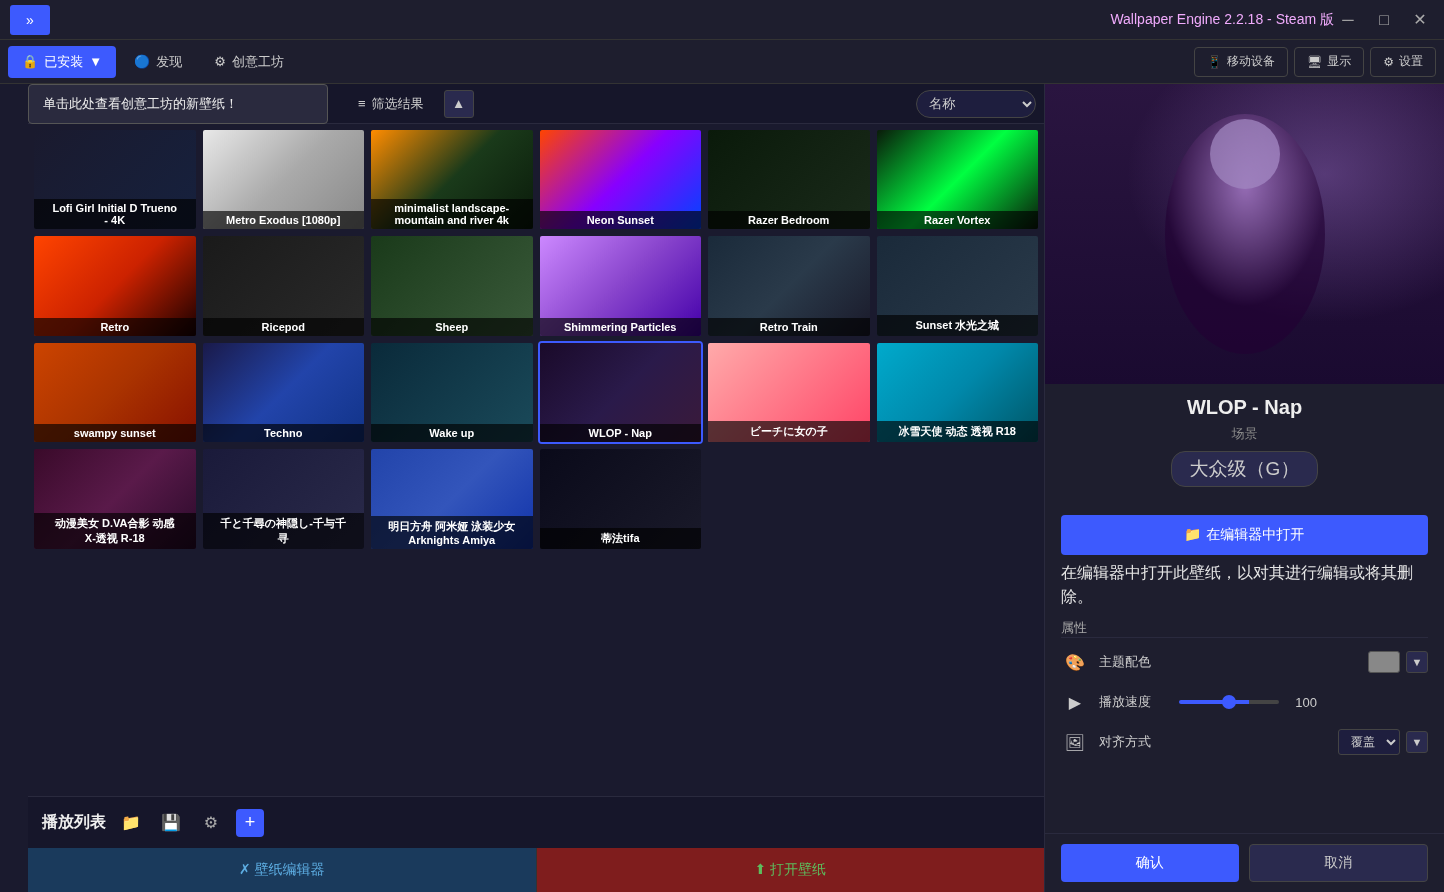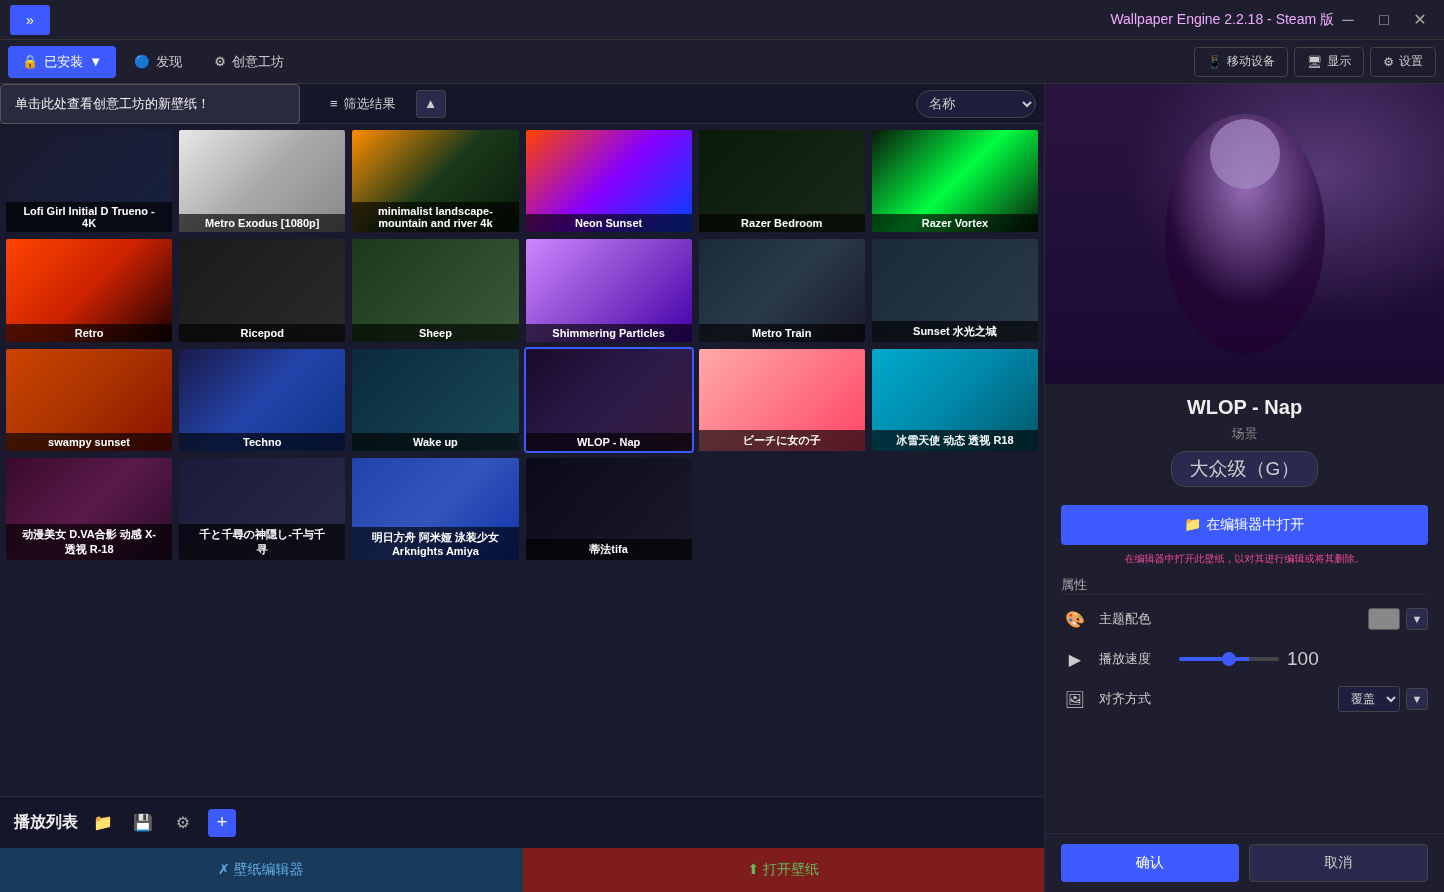--- a/index.html
+++ b/index.html
@@ -114,20 +114,21 @@
       height: calc(892px - 40px - 44px);
     }
 
     
     .left-panel {
       flex: 1;
       display: flex;
       flex-direction: column;
       overflow: hidden;
       background: #1a1a2e;
+      margin-left: 28px;
     }
 
     
     .filter-bar {
       height: 40px;
       background: #16162a;
       display: flex;
       align-items: center;
       padding: 0 8px;
       gap: 8px;
@@ -338,38 +339,38 @@
       background: #2a2a4e;
       border: 1px solid #444;
       border-radius: 14px;
       color: #ccc;
       padding: 4px 18px;
       font-size: 19px;
       cursor: pointer;
     }
 
     .open-editor-btn {
-      margin: 14px 16px 6px;
+      margin: 24px 16px 6px;
       height: 40px;
       background: #3d5afe;
       border: none;
       border-radius: 4px;
       color: white;
       font-size: 14px;
       cursor: pointer;
       display: flex;
       align-items: center;
       justify-content: center;
       gap: 8px;
     }
 
     .editor-desc {
-      text-align: center;
-      color: #ec4899;
-      font-size: 10px;
+      text-align: left;
+      color: #e5e5e5;
+      font-size: 16px;
       margin: 0 16px 10px;
       line-height: 1.5;
     }
 
     .properties-section {
       padding: 0 16px;
     }
     .properties-title {
       color: #aaa;
       font-size: 13px;
@@ -440,21 +441,21 @@
     .speed-slider::-webkit-slider-thumb {
       -webkit-appearance: none;
       width: 14px;
       height: 14px;
       border-radius: 50%;
       background: #3d5afe;
       cursor: pointer;
     }
     .speed-value {
       color: #ccc;
-      font-size: 19px;
+      font-size: 13px;
       min-width: 30px;
       text-align: right;
     }
 
     .align-select {
       background: #1e1e3e;
       border: 1px solid #444;
       border-radius: 3px;
       color: #ccc;
       padding: 2px 8px;
@@ -631,21 +632,21 @@
         </div>
         <div class="wallpaper-item">
           <div class="wallpaper-thumb wc-shimmer">
             <svg width="100%" height="100%" style="position: absolute; top: 0px; opacity: 0.4;"></svg>
             <div class="wallpaper-label">Shimmering Particles</div>
           </div>
         </div>
         <div class="wallpaper-item">
           <div class="wallpaper-thumb wc-snowtrain">
             <svg width="100%" height="100%" style="position: absolute; top: 0px; opacity: 0.4;"></svg>
-            <div class="wallpaper-label">Metro Train</div>
+            <div class="wallpaper-label">Retro Train</div>
           </div>
         </div>
         <div class="wallpaper-item">
           <div class="wallpaper-thumb wc-sunset">
             <svg width="100%" height="100%" style="position: absolute; top: 0px; opacity: 0.4;"></svg>
             <div class="wallpaper-label">Sunset 水光之城</div>
           </div>
         </div>
         <div class="wallpaper-item">
           <div class="wallpaper-thumb wc-swampy">

